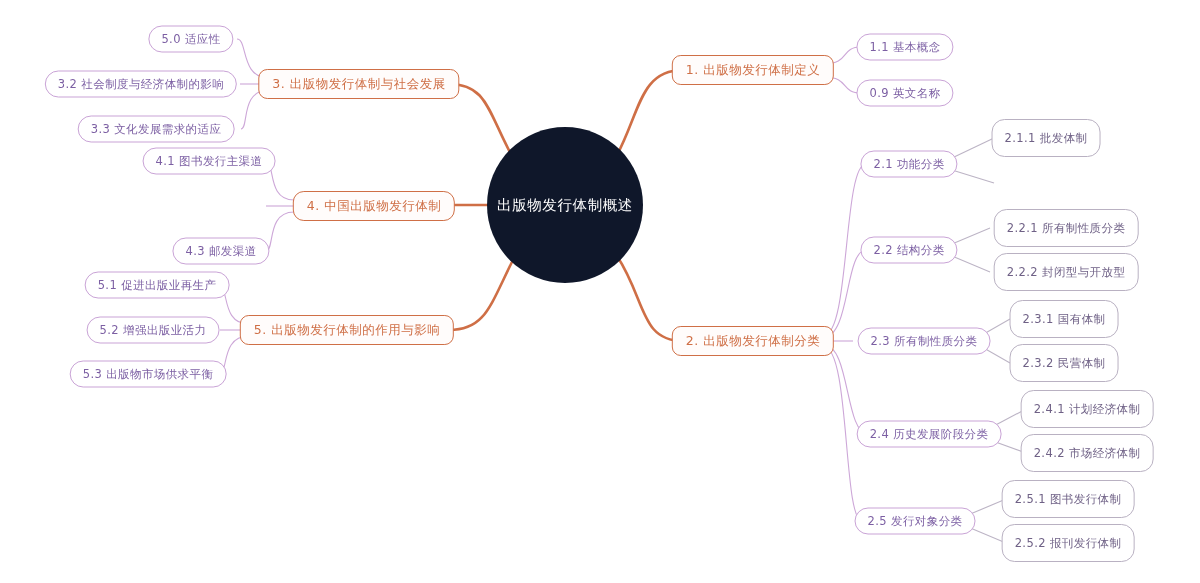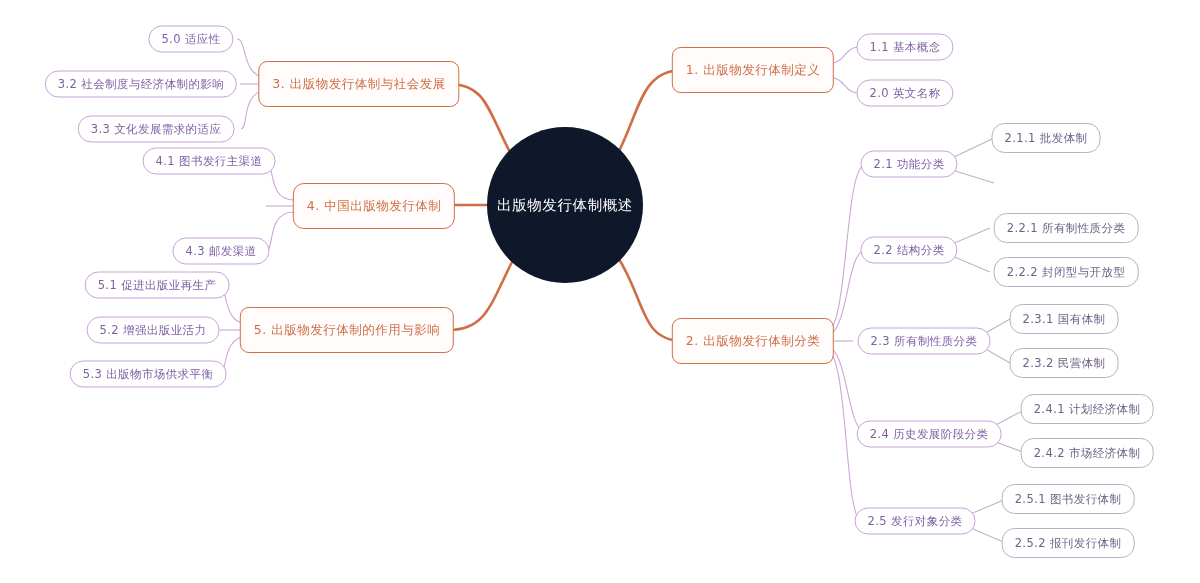--- a/index.html
+++ b/index.html
@@ -35,21 +35,21 @@
     width: 156px; height: 156px;
     border-radius: 50%;
     background: #0f172a;
     color: #ffffff;
     font-size: 14.5px;
     letter-spacing: 0.6px;
     z-index: 5;
   }
   
   .lvl1 {
-    height: 46px;
+    height: 30px;
     padding: 0 13px;
     border: 1.6px solid #cf6f46;
     border-radius: 9px;
     color: #cf6f46;
     font-size: 12.5px;
     letter-spacing: 0.5px;
     background: #fffcfb;
     z-index: 4;
   }
   
@@ -58,21 +58,21 @@
     padding: 0 12px;
     border: 1.3px solid #c9a3d6;
     border-radius: 14px;
     color: #7c5fa3;
     font-size: 11.5px;
     letter-spacing: 0.4px;
     z-index: 3;
   }
   
   .lvl3 {
-    height: 30px;
+    height: 38px;
     padding: 0 12px;
     border: 1.2px solid #b9b1c2;
     border-radius: 13px;
     color: #6f6186;
     font-size: 11.5px;
     letter-spacing: 0.4px;
     z-index: 3;
   }
 </style>
 </head>
@@ -141,21 +141,21 @@
     <span>出版物发行体制概述</span>
   </div>
 
   <div class="node lvl1" style="left:753px; top:70px;">
     <span>1. 出版物发行体制定义</span>
   </div>
   <div class="node lvl2" style="left:905px; top:47px;">
     <span>1.1 基本概念</span>
   </div>
   <div class="node lvl2" style="left:905px; top:93px;">
-    <span>2.0 英文名称</span>
+    <span>0.9 英文名称</span>
   </div>
 
   <div class="node lvl1" style="left:753px; top:341px;">
     <span>2. 出版物发行体制分类</span>
   </div>
 
   <div class="node lvl2" style="left:909px; top:164px;">
     <span>2.1 功能分类</span>
   </div>
   <div class="node lvl3" style="left:1046px; top:138px;">

